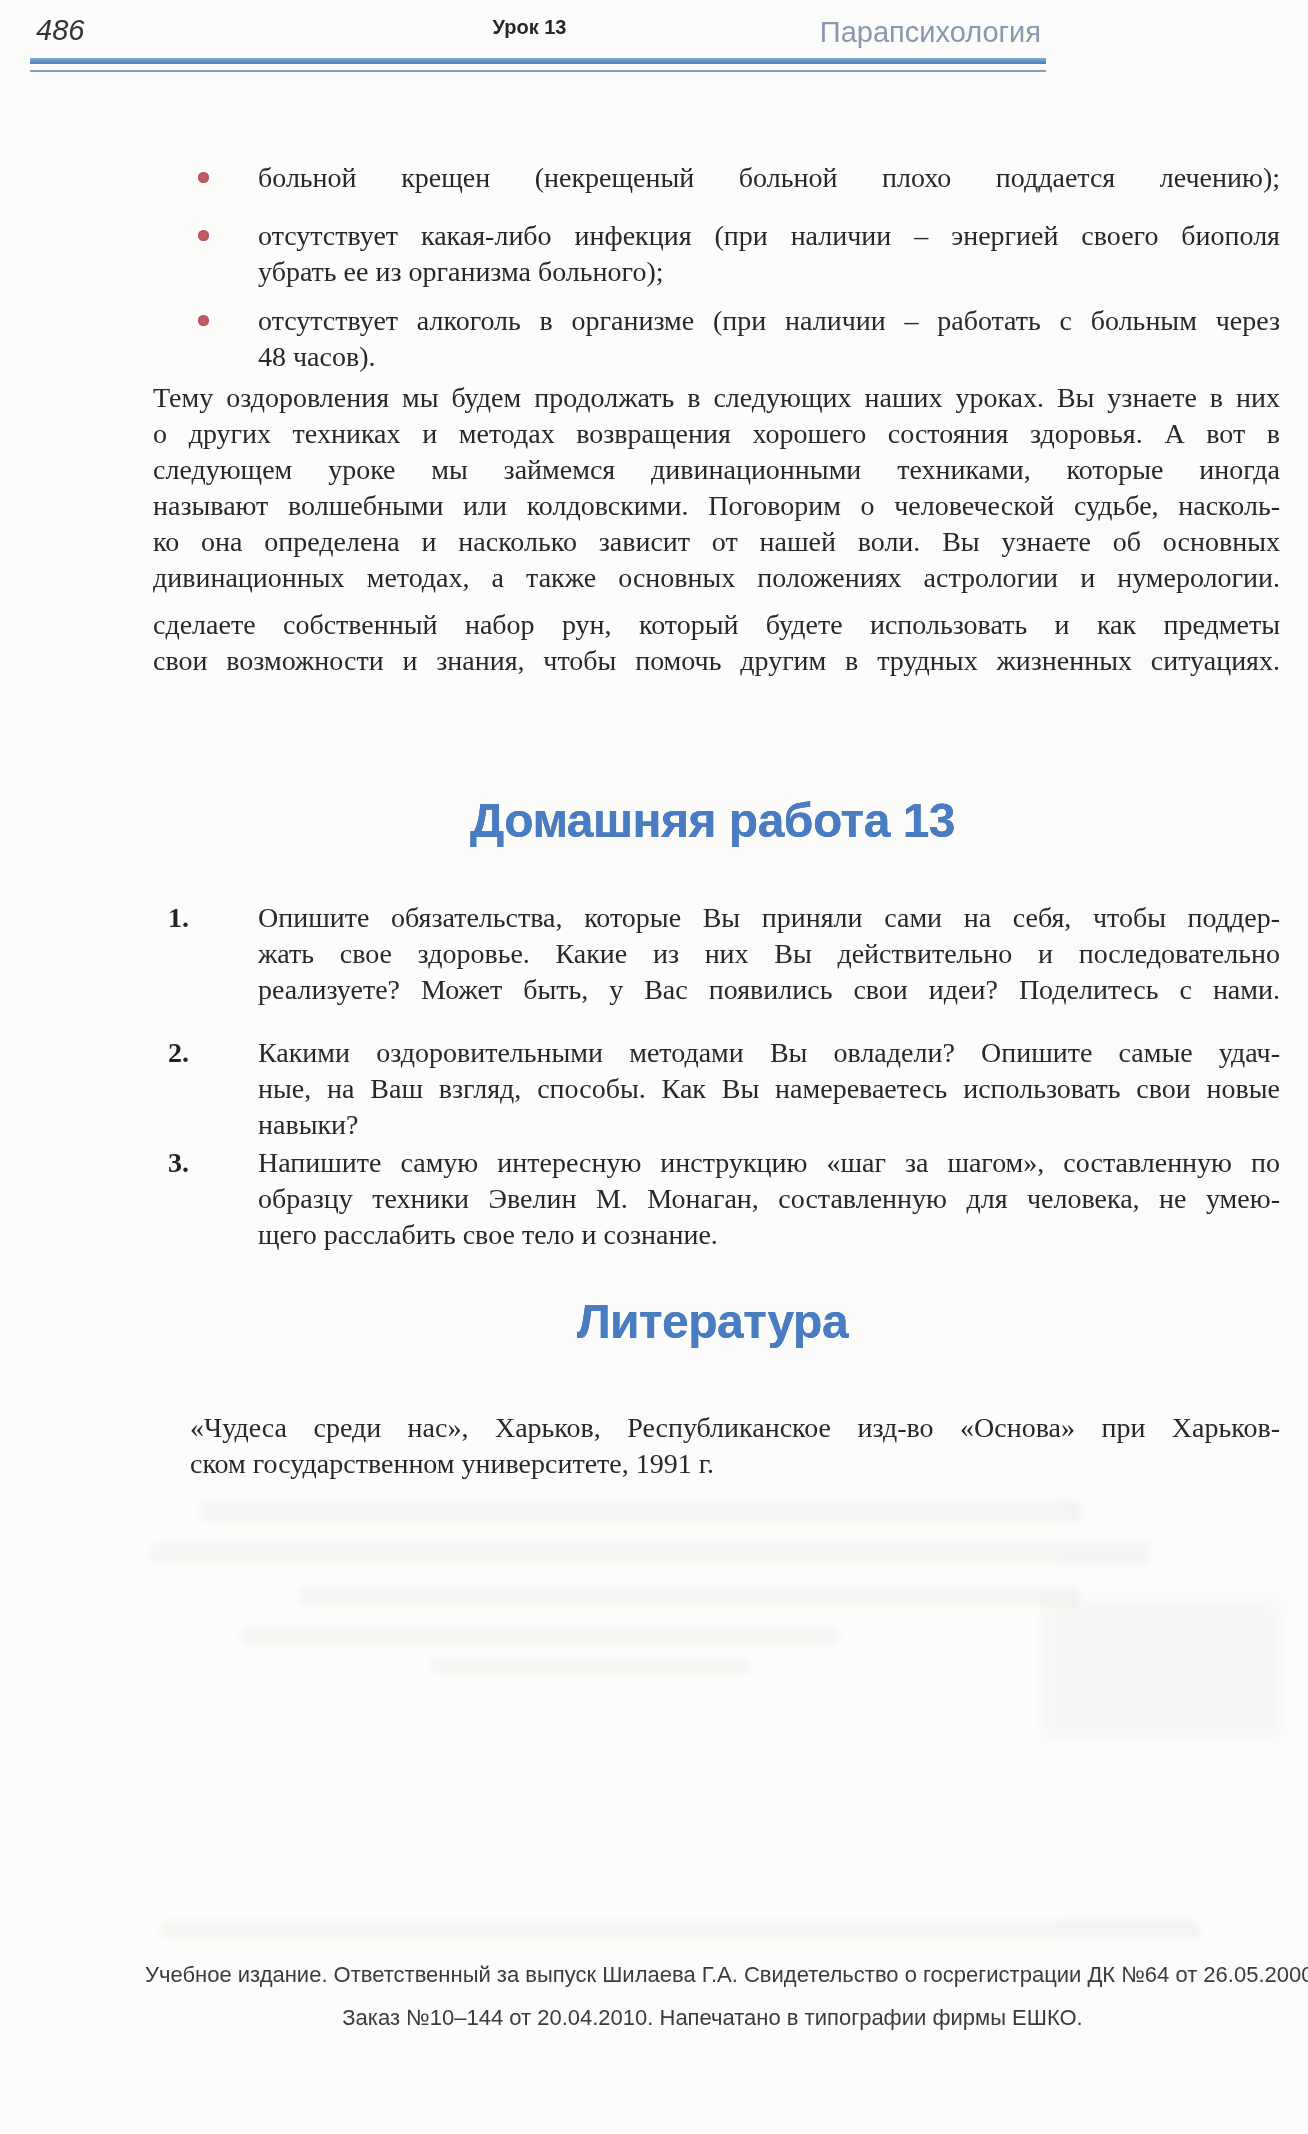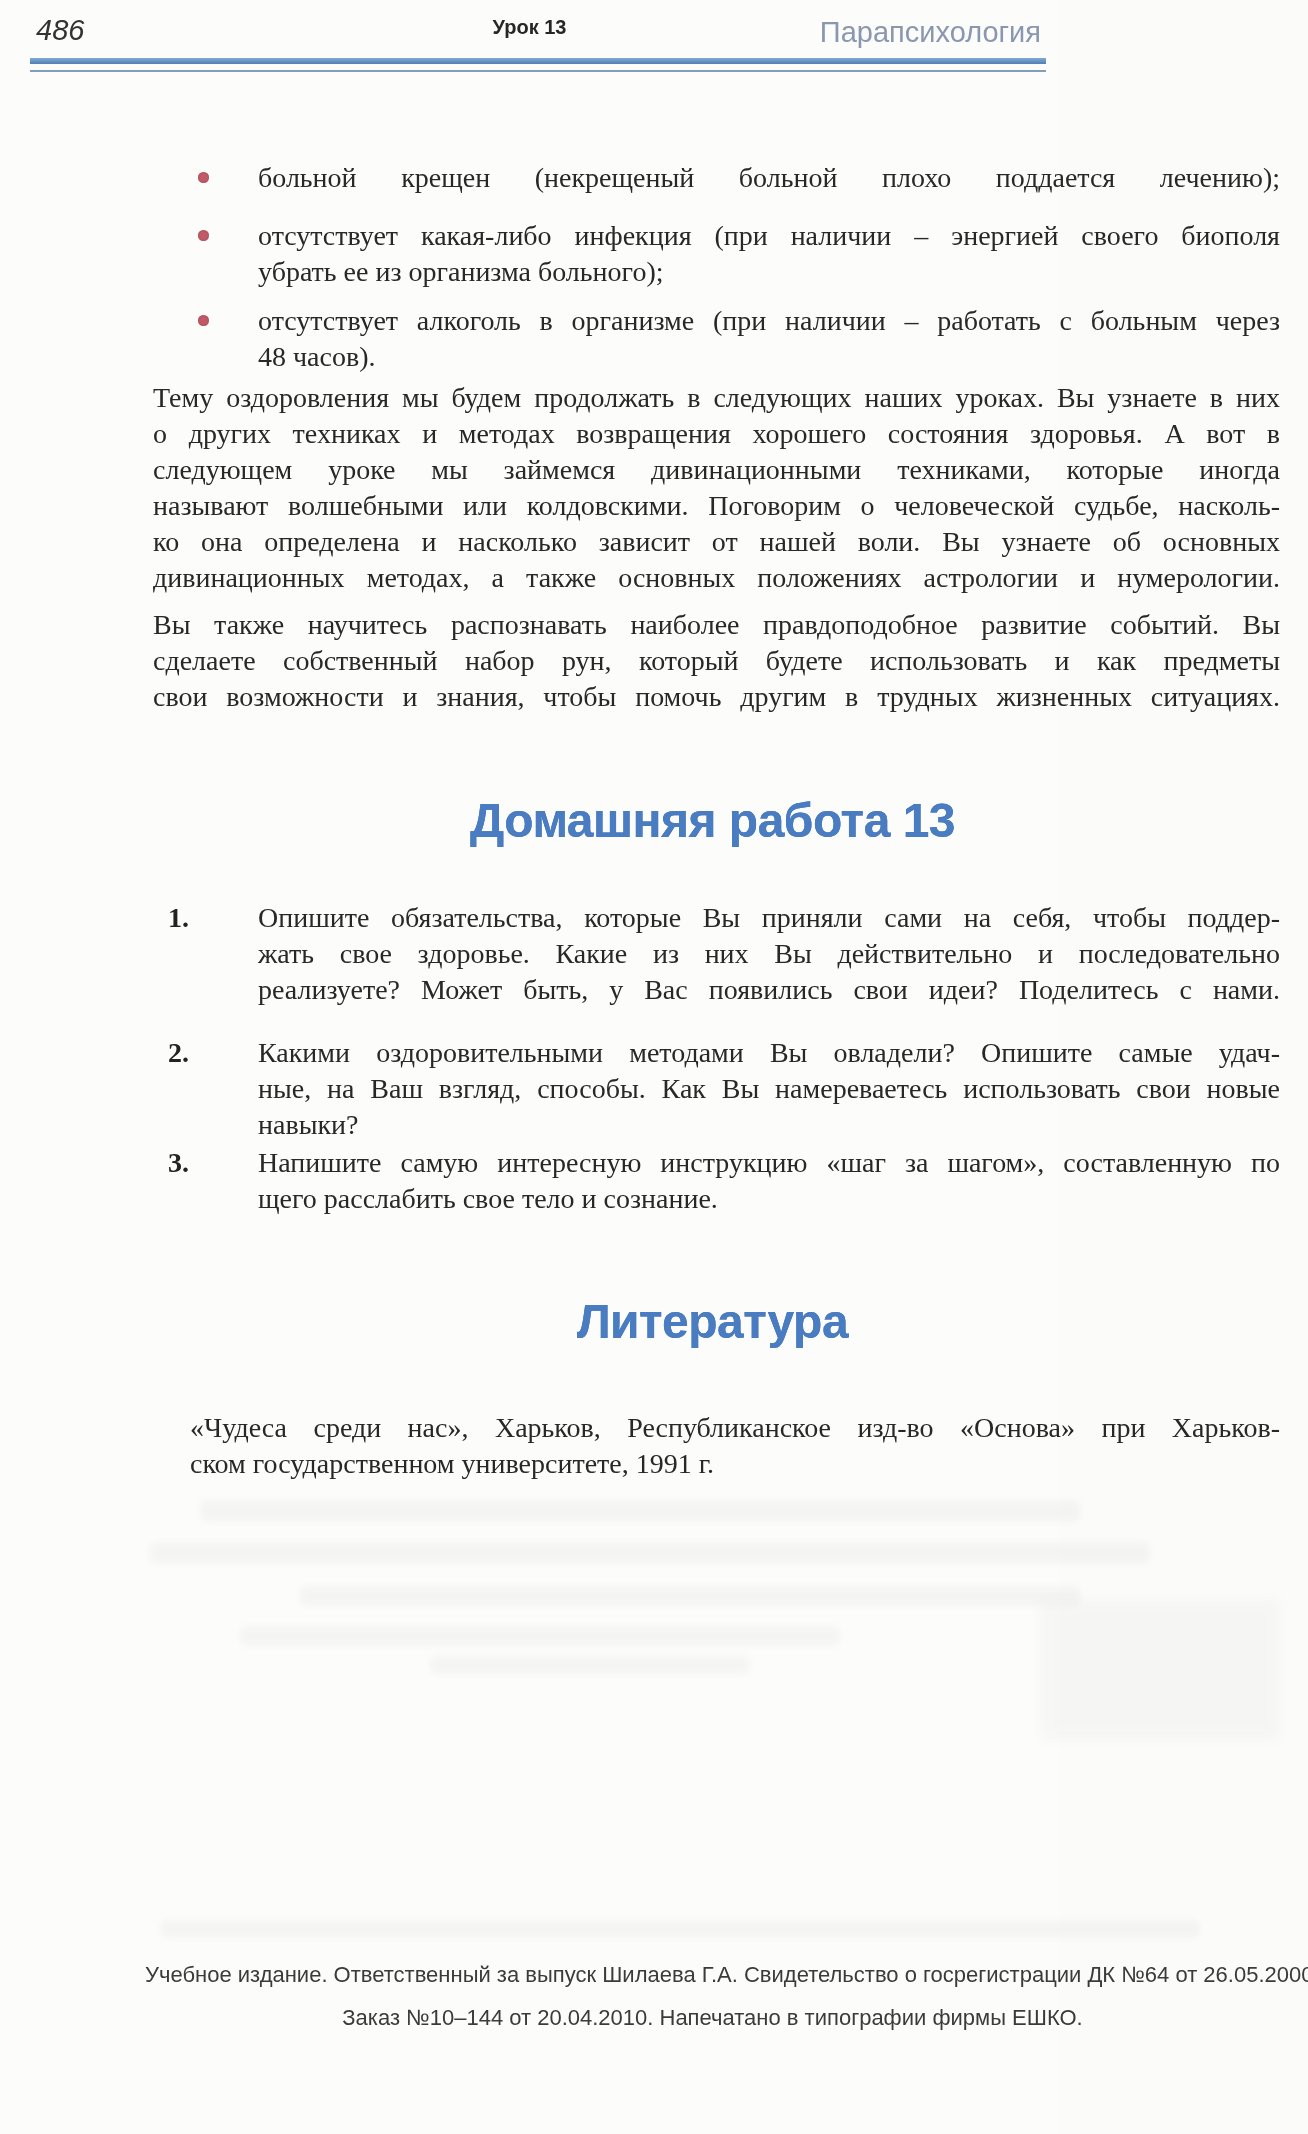--- a/index.html
+++ b/index.html
@@ -122,21 +122,20 @@
 
     <div class="block para" style="top:380px">
         <div class="tline">Тему оздоровления мы будем продолжать в следующих наших уроках. Вы узнаете в них</div>
         <div class="tline">о других техниках и методах возвращения хорошего состояния здоровья. А вот в</div>
         <div class="tline">следующем уроке мы займемся дивинационными техниками, которые иногда</div>
         <div class="tline">называют волшебными или колдовскими. Поговорим о человеческой судьбе, насколь-</div>
         <div class="tline">ко она определена и насколько зависит от нашей воли. Вы узнаете об основных</div>
         <div class="tline">дивинационных методах, а также основных положениях астрологии и нумерологии.</div>
       </div>
     <div class="block para" style="top:607px">
-        <div class="tline">Вы также научитесь распознавать наиболее правдоподобное развитие событий. Вы</div>
         <div class="tline">сделаете собственный набор рун, который будете использовать и как предметы</div>
         <div class="tline">свои возможности и знания, чтобы помочь другим в трудных жизненных ситуациях.</div>
       </div>
 
     <h2 class="blue-heading" style="top:795px;margin:0">Домашняя работа 13</h2>
 
     <div class="block hw-item" style="top:900px">
       <span class="hw-num">1.</span>
       <div class="hw-text">
           <div class="tline">Опишите обязательства, которые Вы приняли сами на себя, чтобы поддер-</div>
@@ -149,20 +148,21 @@
       <div class="hw-text">
           <div class="tline">Какими оздоровительными методами Вы овладели? Опишите самые удач-</div>
           <div class="tline">ные, на Ваш взгляд, способы. Как Вы намереваетесь использовать свои новые</div>
           <div class="tline tlast">навыки?</div>
         </div>
     </div>
     <div class="block hw-item" style="top:1145px">
       <span class="hw-num">3.</span>
       <div class="hw-text">
           <div class="tline">Напишите самую интересную инструкцию «шаг за шагом», составленную по</div>
+          <div class="tline">образцу техники Эвелин М. Монаган, составленную для человека, не умею-</div>
           <div class="tline tlast">щего расслабить свое тело и сознание.</div>
         </div>
     </div>
 
     <h2 class="blue-heading" style="top:1296px;margin:0">Литература</h2>
 
     <div class="block ref" style="top:1410px">
         <div class="tline">«Чудеса среди нас», Харьков, Республиканское изд-во «Основа» при Харьков-</div>
         <div class="tline tlast">ском государственном университете, 1991 г.</div>
       </div>

